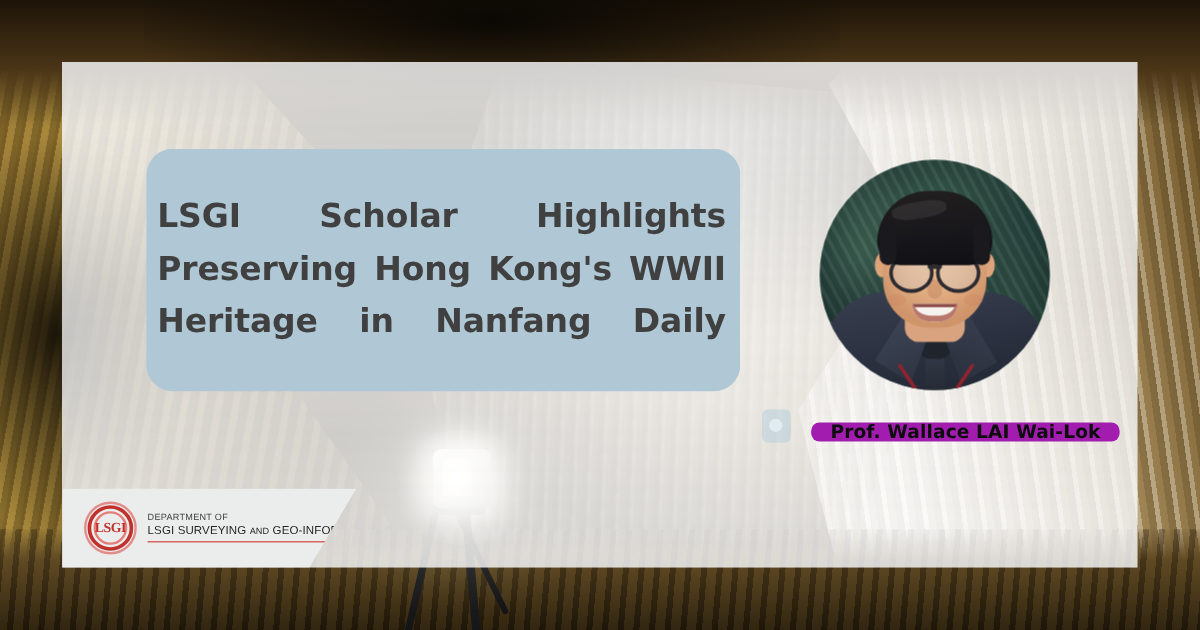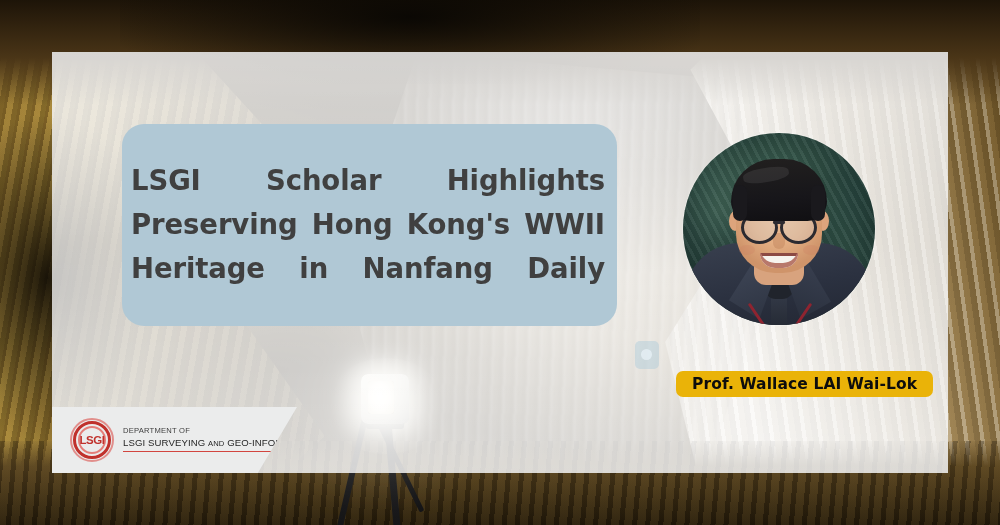--- a/index.html
+++ b/index.html
@@ -170,22 +170,22 @@
   .p-nose{position:absolute;left:50%;top:100px;transform:translateX(-50%);
     width:12px;height:16px;border-radius:0 0 7px 7px;background:rgba(190,130,92,.45);}
   .p-mouth{position:absolute;left:50%;top:120px;transform:translateX(-50%);
     width:38px;height:15px;border-radius:0 0 20px 20px;background:#f6f3ee;
     box-shadow:inset 0 -5px 0 0 #b8786b, inset 0 3px 0 0 #8c4a44;}
   .p-cheekL{position:absolute;left:56px;top:112px;width:16px;height:10px;border-radius:50%;background:rgba(205,130,100,.30);}
   .p-cheekR{position:absolute;right:56px;top:112px;width:16px;height:10px;border-radius:50%;background:rgba(205,130,100,.30);}
 
   
   .name-badge{
-    position:absolute;left:676px;top:371px;height:26px;
-    padding:0 16px;border-radius:7px;background:#eab308;
+    position:absolute;left:676px;top:352px;height:16px;
+    padding:0 16px;border-radius:7px;background:#a21caf;
     display:flex;align-items:center;
     font-size:15.5px;font-weight:700;color:#0d0d0d;letter-spacing:.1px;
     font-family:"DejaVu Sans","Liberation Sans",sans-serif;white-space:nowrap;
   }
 
   
   .logo-bar{
     position:absolute;left:52px;top:407px;width:245px;height:66px;
     background:#ebecec;
     clip-path:polygon(0 0, 100% 0, 84% 100%, 0 100%);
@@ -195,21 +195,21 @@
     position:relative;margin-left:18px;width:44px;height:44px;flex:0 0 44px;
   }
   .logo-mark .ring-o{position:absolute;inset:0;border-radius:50%;
     border:2px solid #d8413c;opacity:.55;}
   .logo-mark .ring-m{position:absolute;inset:3px;border-radius:50%;
     border:3px solid #c0312c;}
   .logo-mark .ring-i{position:absolute;inset:8px;border-radius:50%;
     border:2px solid #e2635c;opacity:.8;}
   .logo-mark .lsgi{position:absolute;inset:0;display:flex;align-items:center;justify-content:center;
     font-size:11.5px;font-weight:700;color:#c0312c;letter-spacing:-.4px;
-    font-family:Liberation Sans, sans-serif;}
+    font-family:Liberation Serif, serif;}
   .logo-text{margin-left:9px;color:#3a3a3a;}
   .dept1{font-size:7.6px;letter-spacing:.22px;color:#3d3d3d;line-height:10px;}
   .dept2{font-size:9.6px;letter-spacing:.1px;color:#262626;line-height:13px;white-space:nowrap;}
   .dept2 .sm{font-size:7.6px;}
   .dept-rule{width:152px;height:1px;background:#d2453f;margin:1.5px 0 2px 0;}
   .dept-cn{font-size:10px;color:#2c2c2c;letter-spacing:.6px;line-height:13px;
     font-family:"DejaVu Sans","Liberation Sans",sans-serif;}
 </style>
 </head>
 <body>

